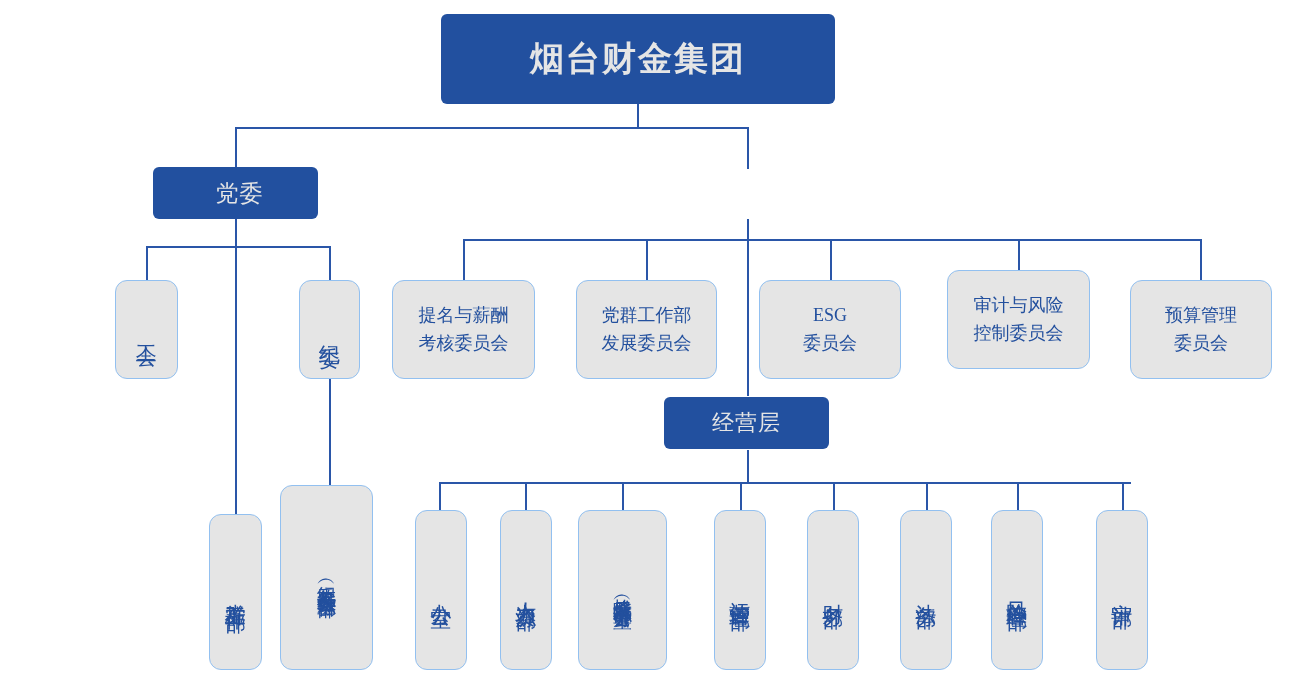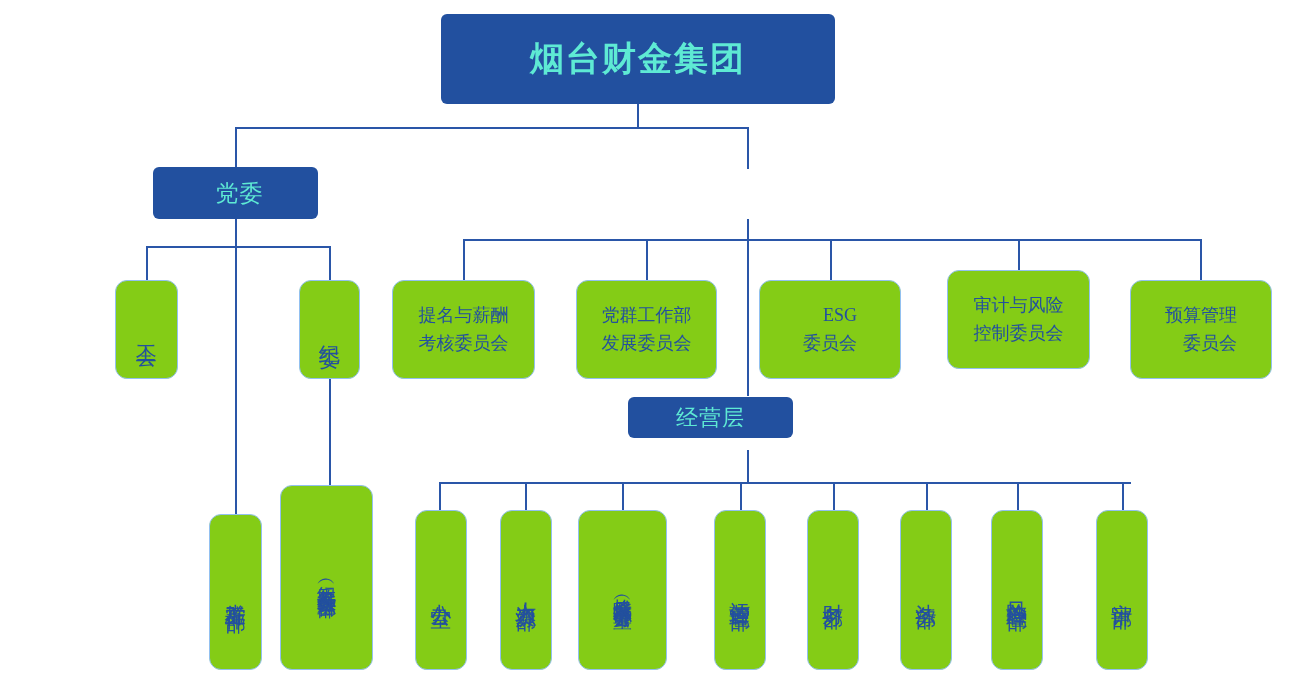--- a/index.html
+++ b/index.html
@@ -19,29 +19,28 @@
   
   .node{
     position:absolute;
     box-sizing:border-box;
     display:flex;align-items:center;justify-content:center;
     text-align:center;
     border-radius:8px;
   }
   .node.dark{
     background:#22509f;
-    color:#5eead4;
+    color:#e5e5e5;
     border:none;
   }
   .node.light{
-    background:#84cc16;
+    background:#e5e5e5;
     color:#23509e;
     border:1.8px solid #92c0f0;
     border-radius:12px;
-    text-align:right;
   }
 
   .root{font-size:34px;font-weight:bold;letter-spacing:2px;border-radius:6px;}
   .lvl2{font-size:23px;font-weight:normal;letter-spacing:1px;border-radius:6px;}
   .lvl3{font-size:22px;font-weight:normal;letter-spacing:1px;border-radius:6px;}
 
   
   .committee{font-size:18px;line-height:1.55;}
   .committee .l{display:block;white-space:nowrap;}
 
@@ -154,21 +153,21 @@
     </span>
   </div>
 
   <div class="node light committee" style="left:1130px;top:280px;width:142px;height:99px;">
     <span>
       <span class="l">预算管理</span>
       <span class="l">委员会</span>
     </span>
   </div>
 
-  <div class="node dark lvl3" style="left:628px;top:397px;width:165px;height:41px;">经营层</div>
+  <div class="node dark lvl3" style="left:664px;top:397px;width:165px;height:52px;">经营层</div>
 
   <div class="node light" style="left:209px;top:514px;width:53px;height:156px;">
     <span class="vert">党群工作部</span>
   </div>
 
   <div class="node light" style="left:280px;top:485px;width:93px;height:185px;">
     <span class="vert-multi">
       <span class="vcol center">纪委</span>
       <span class="vcol mid">（监察专员办公室</span>
       <span class="vcol mid">综合部</span>

